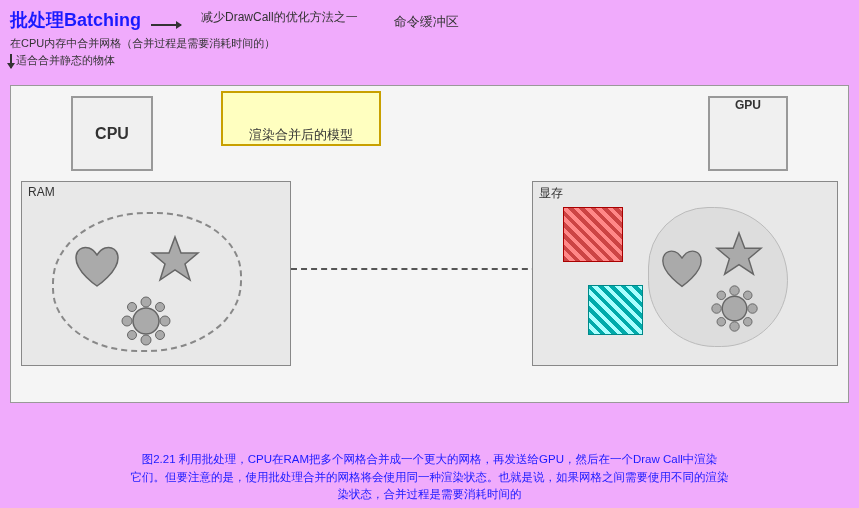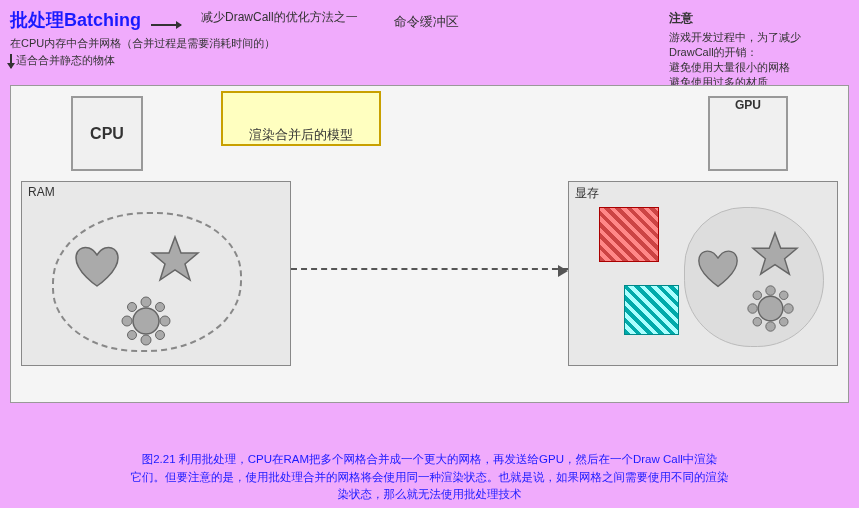--- a/index.html
+++ b/index.html
@@ -123,21 +123,21 @@
       bottom: 105px;
       border: 1px solid #999;
       background: #f5f5f5;
     }
 
     
     #cpu-box {
       position: absolute;
       top: 10px;
       left: 60px;
-      width: 72px;
+      width: 82px;
       height: 75px;
       border: 2px solid #999;
       background: #f0f0f0;
       display: flex;
       align-items: center;
       justify-content: center;
       font-size: 16px;
       font-weight: bold;
       color: #333;
     }
@@ -192,21 +192,21 @@
       left: 6px;
       font-size: 12px;
       color: #333;
     }
 
     
     #vram-area {
       position: absolute;
       top: 95px;
       right: 10px;
-      width: 270px;
+      width: 306px;
       height: 185px;
       border: 1px solid #888;
       background: #e8e8e8;
     }
     #vram-label {
       position: absolute;
       top: 3px;
       left: 6px;
       font-size: 12px;
       color: #333;
@@ -320,27 +320,20 @@
       </div>
       <span id="cmd-buffer-label">命令缓冲区</span>
     </div>
     <div id="subtitle1">在CPU内存中合并网格（合并过程是需要消耗时间的）</div>
     <div id="subtitle2">
       <span class="arrow-down"></span>
       <span>适合合并静态的物体</span>
     </div>
   </div>
 
-  <div id="note-box">
-    <div id="note-title">注意</div>
-    <div>游戏开发过程中，为了减少</div>
-    <div>DrawCall的开销：</div>
-    <div>避免使用大量很小的网格</div>
-    <div>避免使用过多的材质</div>
-  </div>
 
   <div id="diagram">
 
     <div id="cpu-box">
       <span>CPU</span>
     </div>
 
     <div id="render-model-box">
       <span>渲染合并后的模型</span>
     </div>
@@ -407,16 +400,16 @@
           <circle cx="41" cy="41" r="4.5" fill="#aaa" stroke="#666" stroke-width="1"></circle>
         </svg>
       </div>
     </div>
 
   </div>
 
   <div id="caption">
     <div>图2.21 利用批处理，CPU在RAM把多个网格合并成一个更大的网格，再发送给GPU，然后在一个Draw Call中渲染</div>
     <div>它们。但要注意的是，使用批处理合并的网格将会使用同一种渲染状态。也就是说，如果网格之间需要使用不同的渲染</div>
-    <div>染状态，那么就无法使用批处理技术</div>
+    <div>染状态，合并过程是需要消耗时间的</div>
   </div>
 
 </div>
 
 </body></html>

